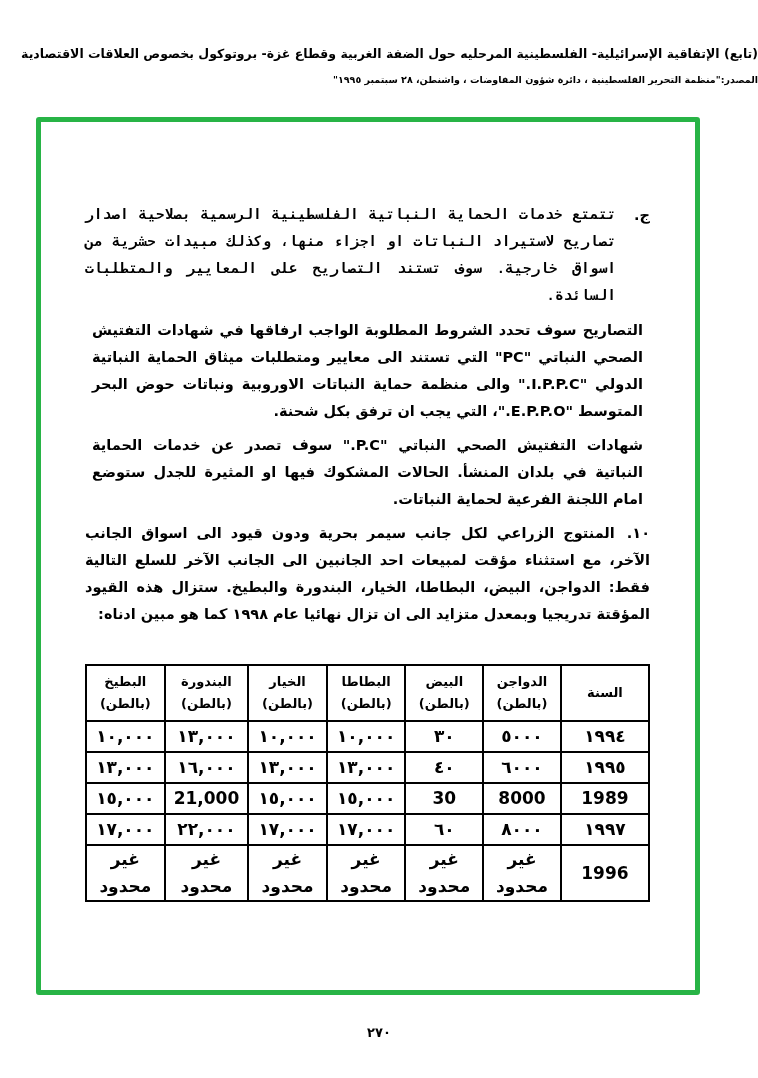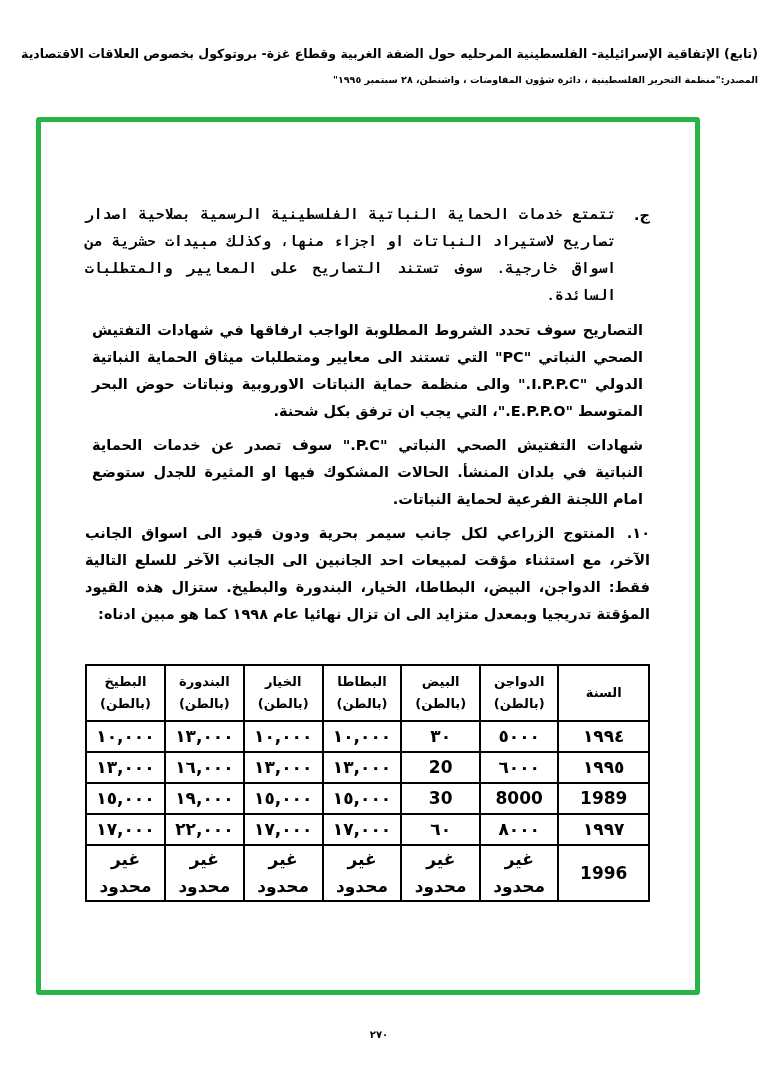--- a/index.html
+++ b/index.html
@@ -59,21 +59,21 @@
   .col-year { width: 92px; }
   .col-item { width: 79px; }
 
   .page-footer {
     position: absolute;
     bottom: 38px;
     left: 0;
     width: 100%;
     text-align: center;
   }
-  .page-num { font-weight: bold; font-size: 10px; }
+  .page-num { font-weight: bold; font-size: 13px; }
 </style>
 </head>
 <body>
 
 <div class="page">
 
   <header class="page-header">
     <div class="doc-title">(تابع) الإتفاقية الإسرائيلية- الفلسطينية المرحليه حول الضفة الغربية وقطاع غزة- بروتوكول بخصوص العلاقات الاقتصادية</div>
     <div class="doc-source">المصدر:"منظمة التحرير الفلسطينية ، دائرة شؤون المفاوضات ، واشنطن، ٢٨ سبتمبر ١٩٩٥"</div>
   </header>
@@ -141,33 +141,33 @@
             <td>٥٠٠٠</td>
             <td>٣٠</td>
             <td>١٠,٠٠٠</td>
             <td>١٠,٠٠٠</td>
             <td>١٣,٠٠٠</td>
             <td>١٠,٠٠٠</td>
           </tr>
           <tr>
             <td>١٩٩٥</td>
             <td>٦٠٠٠</td>
-            <td>20</td>
+            <td>٤٠</td>
             <td>١٣,٠٠٠</td>
             <td>١٣,٠٠٠</td>
             <td>١٦,٠٠٠</td>
             <td>١٣,٠٠٠</td>
           </tr>
           <tr>
             <td>1989</td>
             <td>8000</td>
             <td>30</td>
             <td>١٥,٠٠٠</td>
             <td>١٥,٠٠٠</td>
-            <td>١٩,٠٠٠</td>
+            <td>21,000</td>
             <td>١٥,٠٠٠</td>
           </tr>
           <tr>
             <td>١٩٩٧</td>
             <td>٨٠٠٠</td>
             <td>٦٠</td>
             <td>١٧,٠٠٠</td>
             <td>١٧,٠٠٠</td>
             <td>٢٢,٠٠٠</td>
             <td>١٧,٠٠٠</td>

